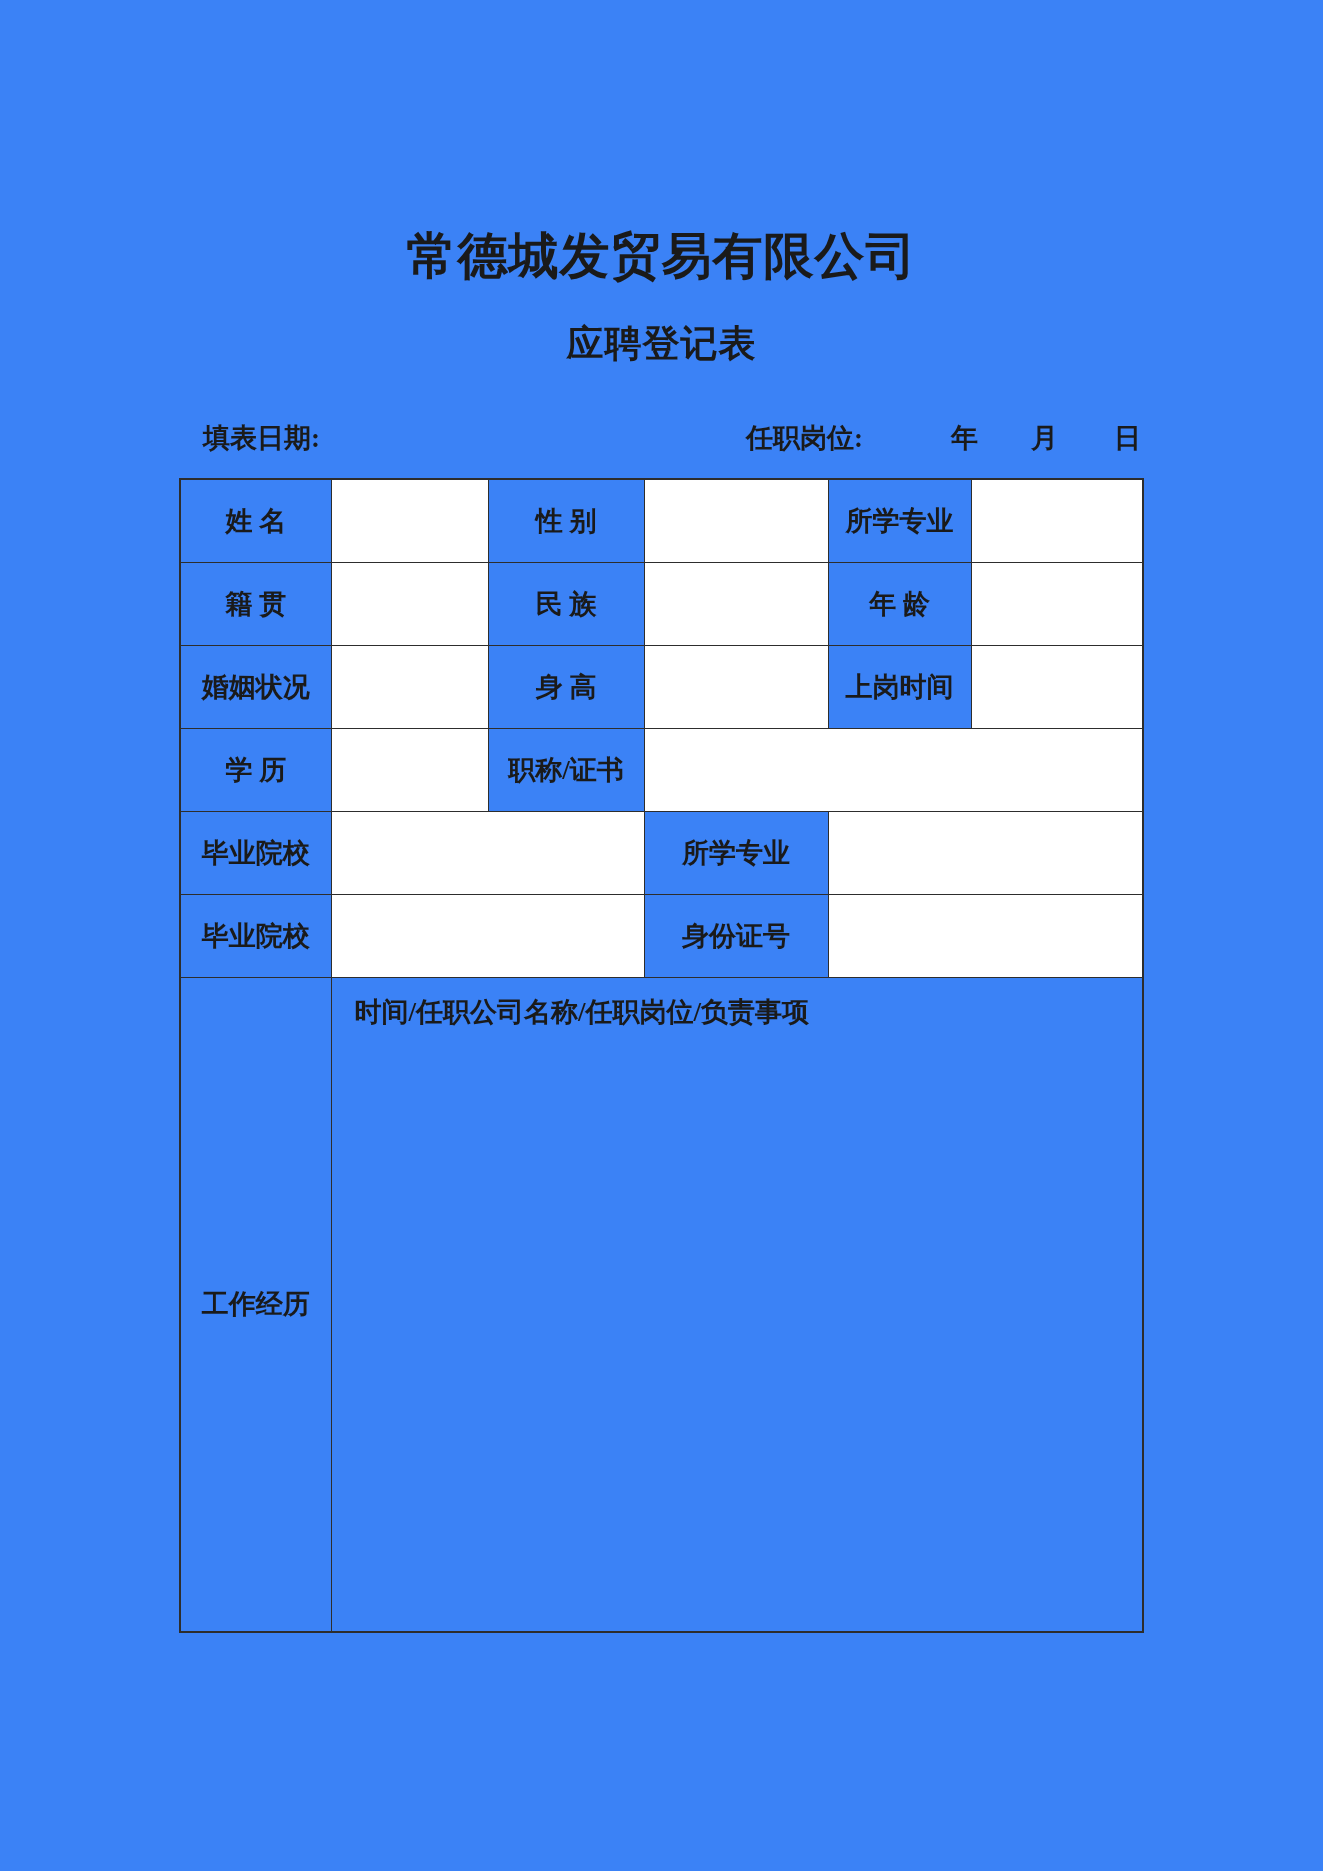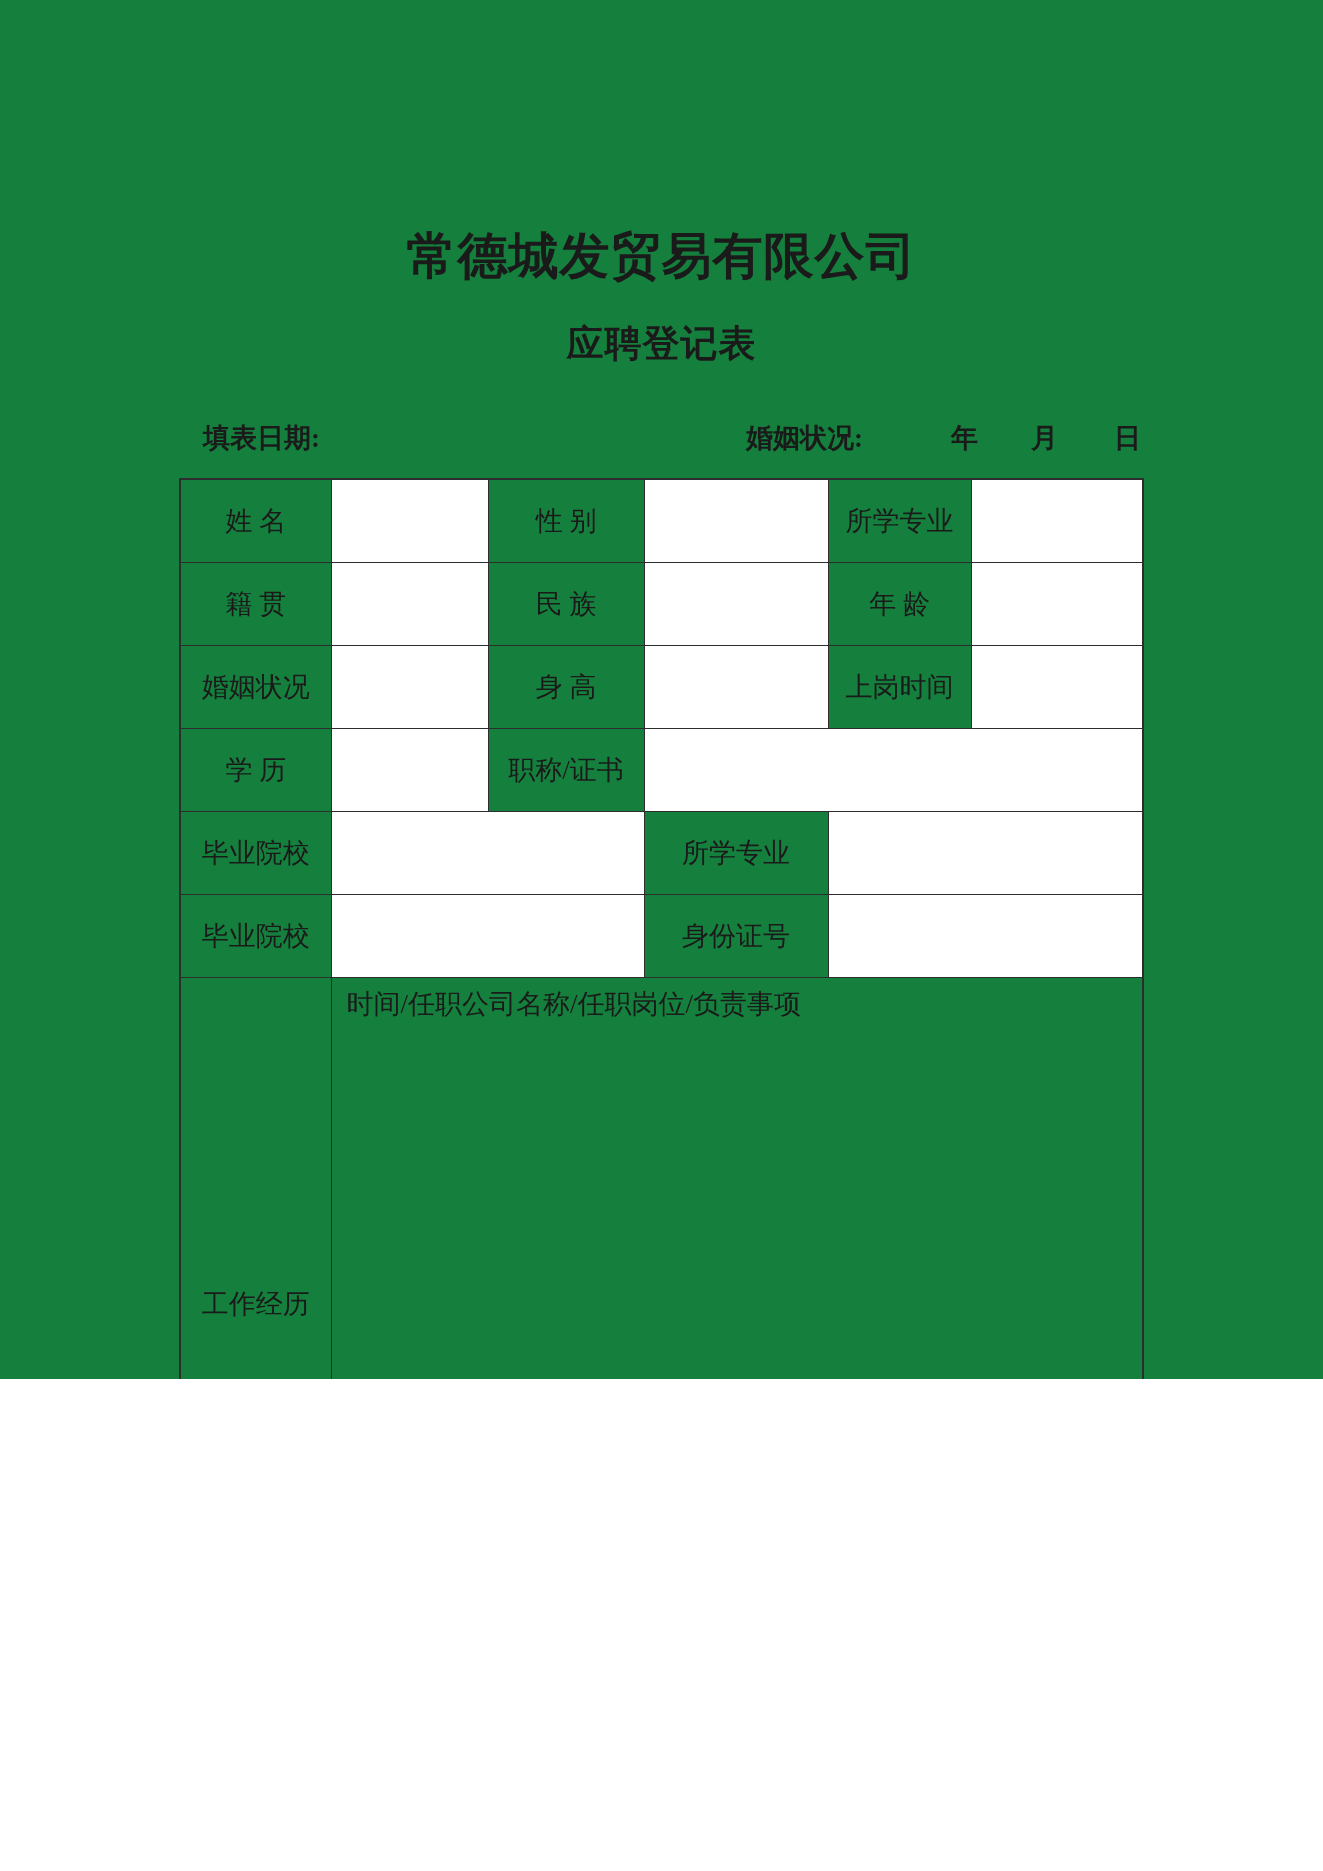--- a/index.html
+++ b/index.html
@@ -3,23 +3,23 @@
 <meta charset="utf-8">
 <style>
   html, body {
     margin: 0;
     padding: 0;
     background: #ffffff;
   }
   .page {
     position: relative;
     width: 1323px;
-    height: 1379px;
+    height: 1871px;
     margin: 0 auto;
-    background: #15803d;
+    background: #3b82f6;
     color: #1a1a1a;
     font-family: "Liberation Serif", "DejaVu Serif", serif;
     overflow: hidden;
   }
   .company-title {
     margin: 0;
     padding-top: 226px;
     text-align: center;
     font-size: 50px;
     line-height: 60px;
@@ -56,24 +56,25 @@
 
   table.form-table {
     width: 963px;
     margin: 22px auto 0 auto;
     border-collapse: collapse;
     table-layout: fixed;
     border: 2px solid #2d2d2d;
   }
   table.form-table td {
     border: 1px solid #2d2d2d;
-    padding: 0;
+    padding: 8px;
     font-size: 27px;
     color: #1a1a1a;
     overflow: hidden;
+    font-weight: bold;
   }
   tr.field-row { height: 83px; }
   tr.work-row  { height: 655px; }
   td.label-cell {
     text-align: center;
     vertical-align: middle;
   }
   td.input-cell {
     background: #ffffff;
   }
@@ -91,21 +92,21 @@
 <body>
 
 <div class="page">
 
   <h1 class="company-title">常德城发贸易有限公司</h1>
   <h2 class="form-title">应聘登记表</h2>
 
   <div class="meta-row">
     <span class="meta-position">填表日期:</span>
     <span class="date-group">
-      <span>婚姻状况:</span>
+      <span>任职岗位:</span>
       <span class="unit-year">年</span>
       <span class="unit-month">月</span>
       <span class="unit-day">日</span>
     </span>
   </div>
 
   <table class="form-table">
     <colgroup>
       <col style="width:151px">
       <col style="width:157px">

